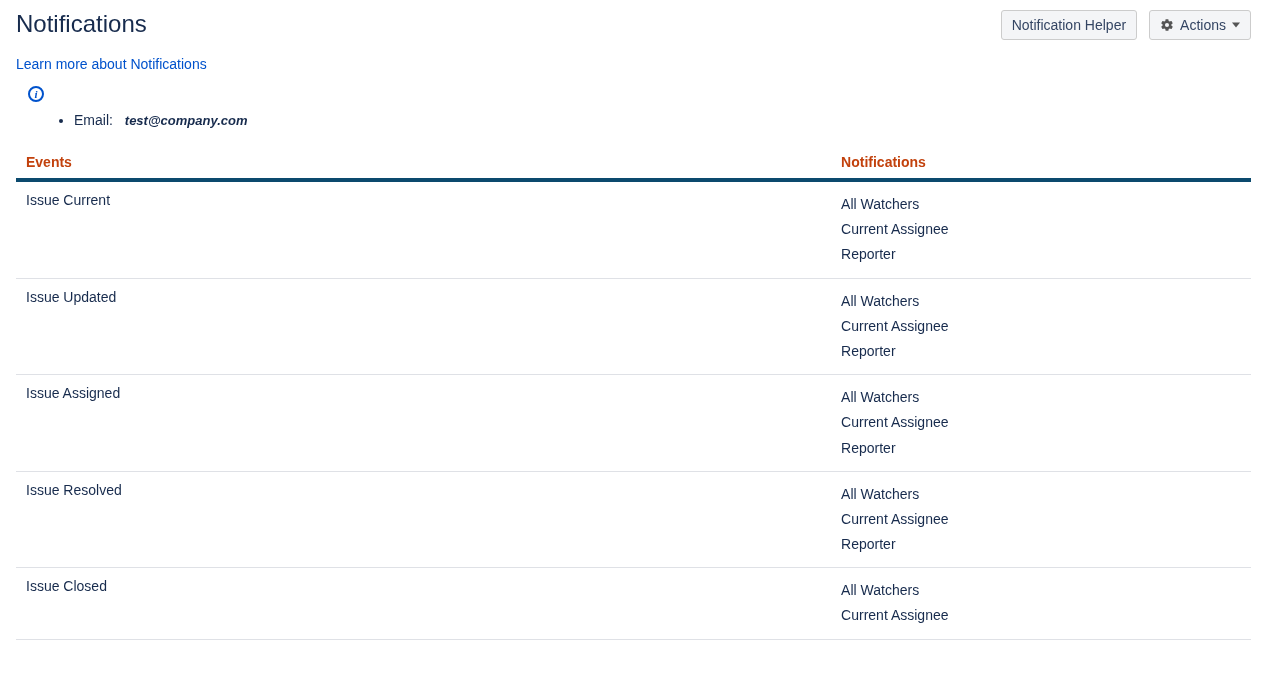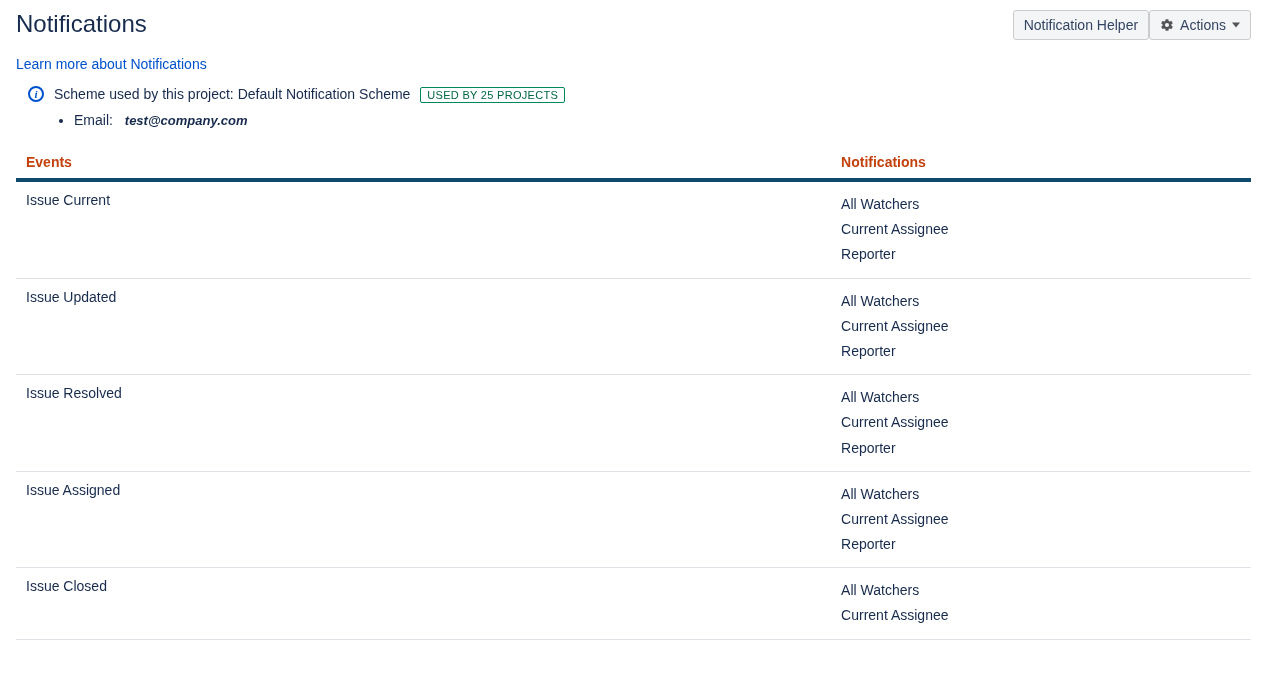--- a/index.html
+++ b/index.html
@@ -14,21 +14,21 @@
       display: flex;
       justify-content: space-between;
       align-items: flex-start;
       margin-bottom: 12px;
     }
     h1 {
       font-size: 24px;
       font-weight: 500;
       color: #172B4D;
     }
-    .header-actions { display: flex; gap: 0; }
+    .header-actions { display: flex; gap: 12px; }
     .btn {
       background: #f4f5f7;
       border: 1px solid #ccc;
       border-radius: 3px;
       padding: 6px 10px;
       font-size: 14px;
       color: #344563;
       cursor: pointer;
       display: inline-flex;
       align-items: center;
@@ -141,25 +141,20 @@
     </button>
   </div>
 </div>
 
 <div class="intro">
   <a href="#">Learn more about Notifications</a>
 </div>
 
 <div class="scheme-row">
   <span class="info-icon">i</span>
-  <span class="scheme-text">
-    <span>Scheme used by this project:</span>
-    <span>Default Notification Scheme</span>
-    <span class="usage-badge">USED BY 25 PROJECTS</span>
-  </span>
 </div>
 
 <div class="email-row">
   <ul>
       <li>
     <span>Email:</span>
     <span class="email-value">test@company.com</span>
   </li>
     </ul>
 </div>
@@ -182,29 +177,29 @@
       </tr>
       <tr>
         <td>Issue Updated</td>
         <td>
           <div class="recip">All Watchers</div>
           <div class="recip">Current Assignee</div>
           <div class="recip">Reporter</div>
         </td>
       </tr>
       <tr>
+        <td>Issue Assigned</td>
+        <td>
+          <div class="recip">All Watchers</div>
+          <div class="recip">Current Assignee</div>
+          <div class="recip">Reporter</div>
+        </td>
+      </tr>
+      <tr>
         <td>Issue Resolved</td>
-        <td>
-          <div class="recip">All Watchers</div>
-          <div class="recip">Current Assignee</div>
-          <div class="recip">Reporter</div>
-        </td>
-      </tr>
-      <tr>
-        <td>Issue Assigned</td>
         <td>
           <div class="recip">All Watchers</div>
           <div class="recip">Current Assignee</div>
           <div class="recip">Reporter</div>
         </td>
       </tr>
       <tr>
         <td>Issue Closed</td>
         <td>
           <div class="recip">All Watchers</div>

